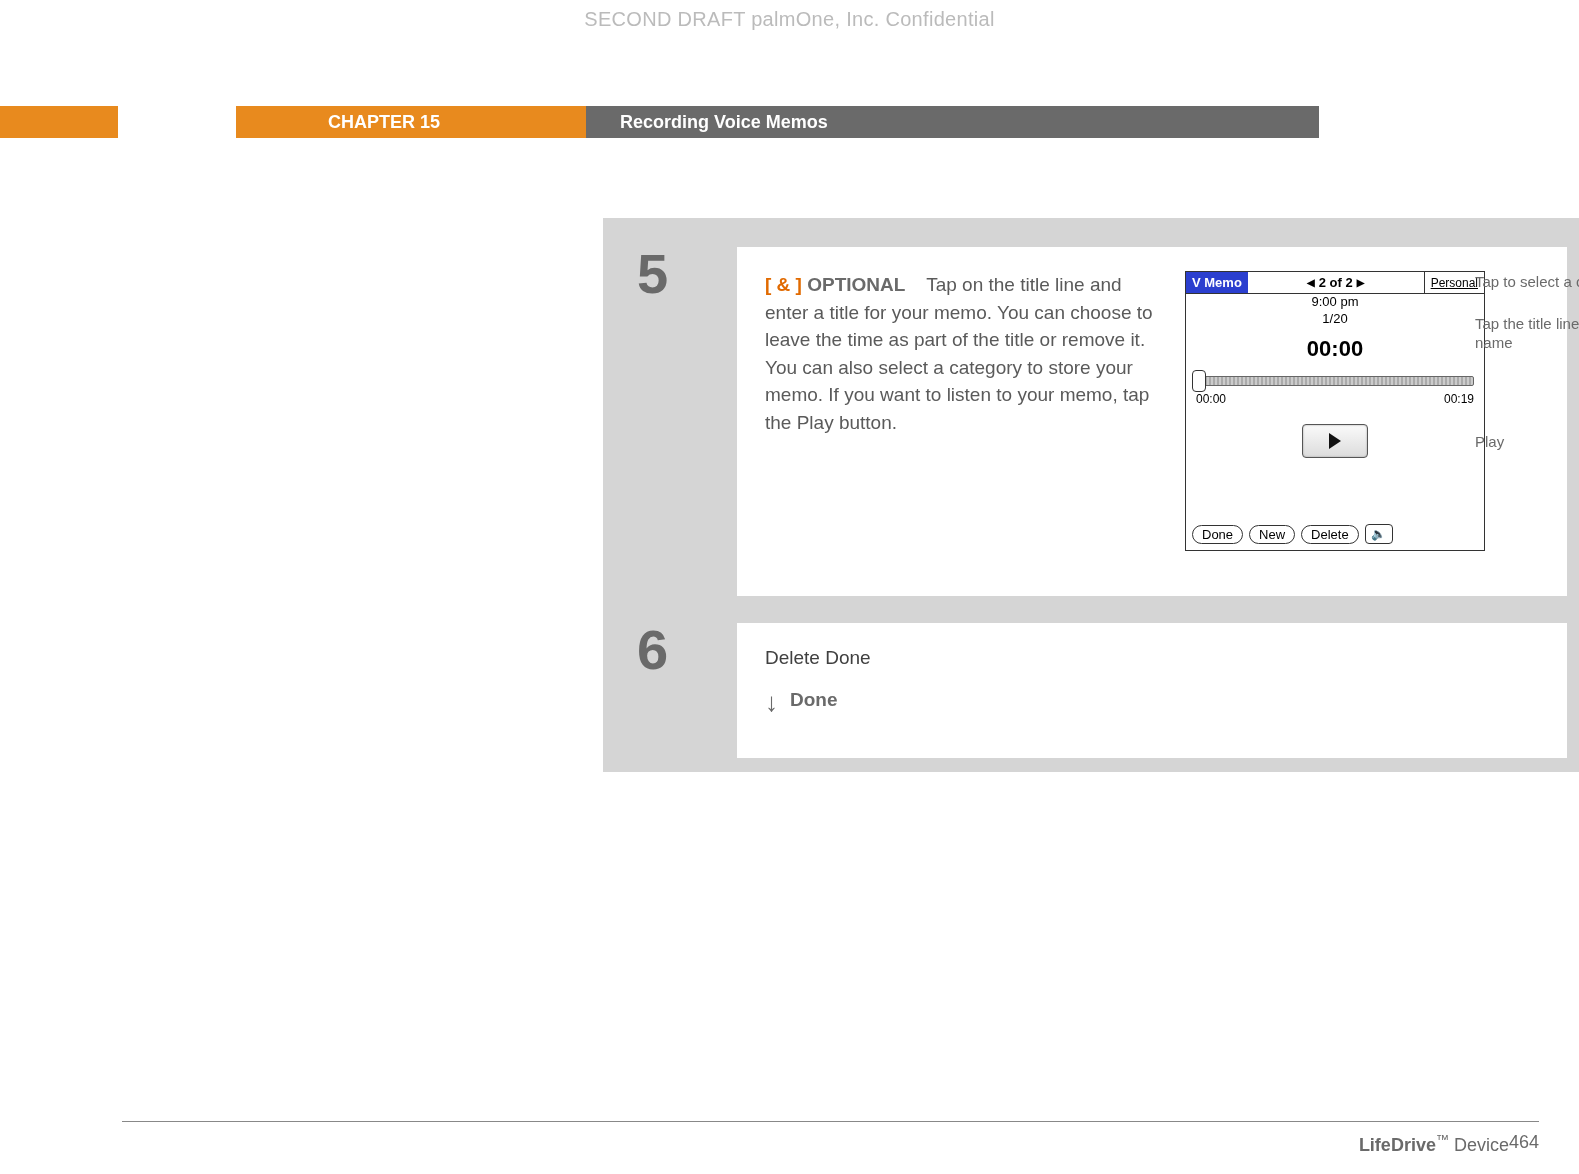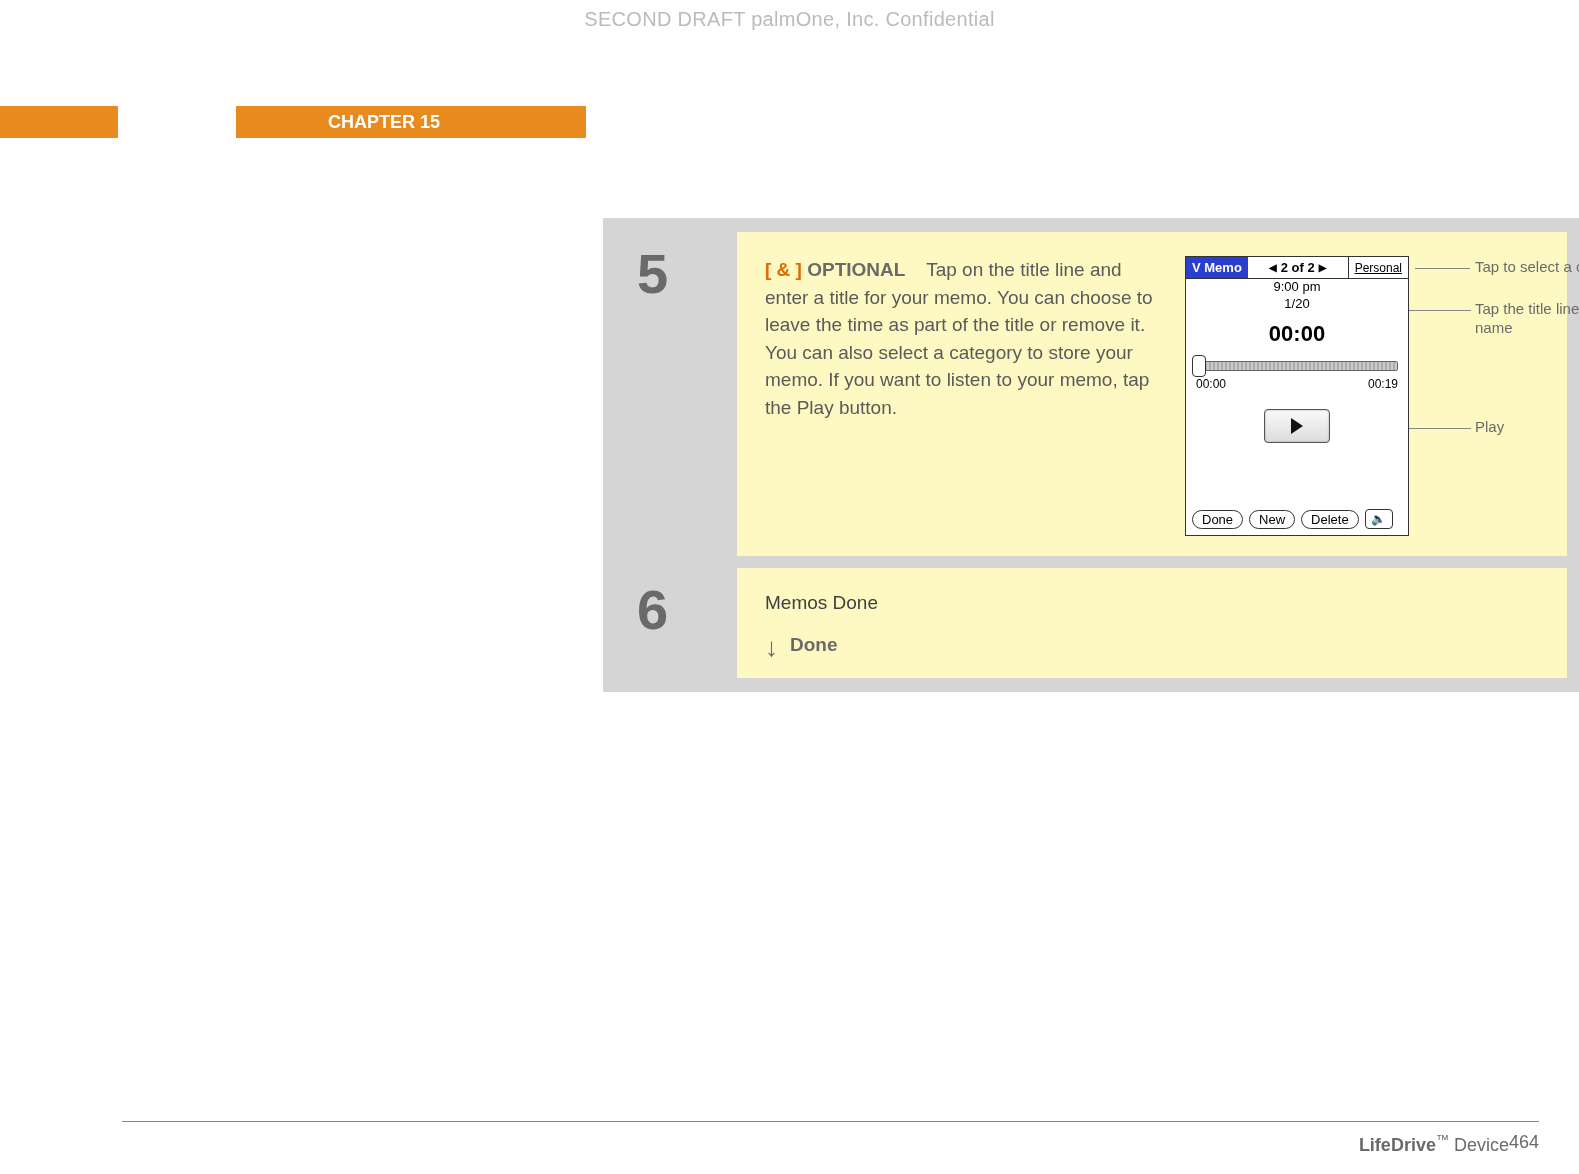--- a/index.html
+++ b/index.html
@@ -74,40 +74,41 @@
     min-width: 120px;
     background: #d5d5d5;
     color: #6a6a6a;
     font-size: 56px;
     font-weight: bold;
     padding: 14px 0 0 20px;
     line-height: 1;
   }
   .step-body {
     flex: 1;
-    background: #fef9c3;
-    padding: 24px 20px 20px 28px;
+    background: #ffffff;
+    padding: 24px 20px 45px 28px;
     display: flex;
     gap: 20px;
+    margin-top: 15px;
   }
   .step-text {
     flex: 0 0 400px;
     color: #6a6a6a;
     font-size: 19px;
     line-height: 1.45;
   }
   .opt-prefix { color: #e16a00; font-weight: bold; }
   .opt-word { color: #6a6a6a; font-weight: bold; }
   .step-text-inner { color: #5a5a5a; }
   .step-graphic {
     flex: 1;
     position: relative;
   }
   .palm-screen {
-    width: 224px;
+    width: 300px;
     height: 280px;
     border: 1px solid #333;
     position: relative;
     background: #fff;
     font-family: sans-serif;
   }
   .palm-titlebar {
     height: 22px;
     display: flex;
     align-items: center;
@@ -285,20 +286,21 @@
   .footer-tm { font-size: 13px; vertical-align: super; }
 </style>
 </head>
 <body>
 
 <div class="watermark">SECOND DRAFT palmOne, Inc.  Confidential</div>
 
 <div class="header-bar">
   <div class="chapter-tab-pre"></div>
   <div class="chapter-tab">CHAPTER 15</div>
+  <div class="section-tab">Recording Voice Memos</div>
   <div class="header-right-spacer"></div>
 </div>
 
 <div class="steps-block">
 
   <div class="step">
     <div class="step-num">5</div>
     <div class="step-body">
       <div class="step-text">
         <span class="opt-prefix">[ &amp; ]</span>
@@ -359,21 +361,21 @@
           <div class="callout" style="left:20px; top:42px;">Tap the title line and enter a name</div>
           <div class="callout" style="left:20px; top:160px;">Play</div>
         </div>
       </div>
     </div>
   </div>
 
   <div class="step">
     <div class="step-num">6</div>
     <div class="step-body step6-body">
-      <div class="body-text-6">Memos Done</div>
+      <div class="body-text-6">Delete Done</div>
       <div class="done-row">
         <span class="down-arrow-plain">↓</span>
         <span>Done</span>
       </div>
     </div>
   </div>
 
 </div>
 
 <div class="footer">

